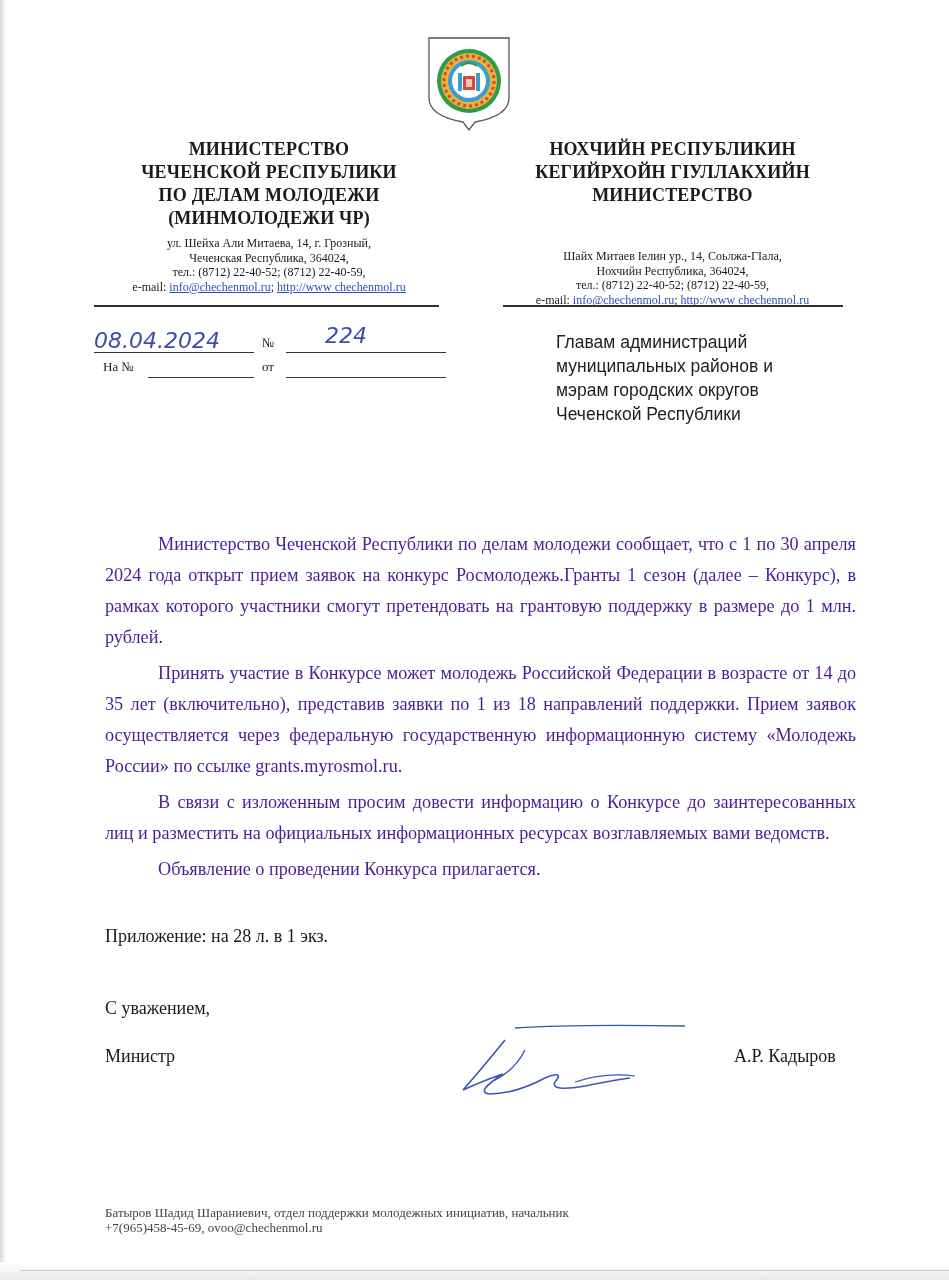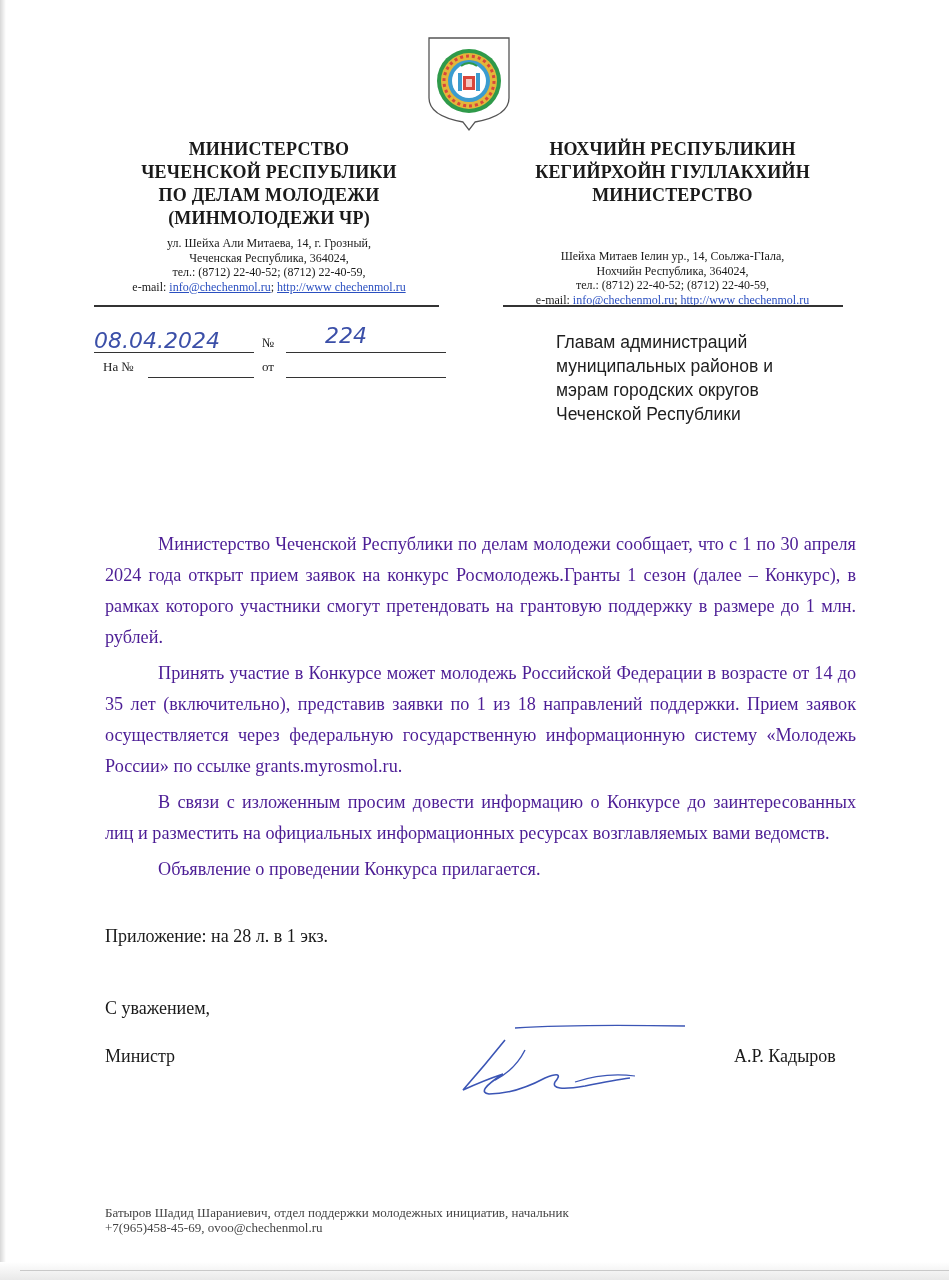--- a/index.html
+++ b/index.html
@@ -79,21 +79,21 @@
 </div>
 <div class="abs hdr-rule rule-left"></div>
 
 <div class="abs hdr-right">
   <div class="hdr-title">
     <div>НОХЧИЙН РЕСПУБЛИКИН</div>
     <div>КЕГИЙРХОЙН ГIУЛЛАКХИЙН</div>
     <div>МИНИСТЕРСТВО</div>
   </div>
   <div class="hdr-addr">
-    <div>Шейха Митаев Iелин ур., 14, Соьлжа-ГIала,</div>
+    <div>Шайх Митаев Iелин ур., 14, Соьлжа-ГIала,</div>
     <div>Нохчийн Республика, 364024,</div>
     <div>тел.: (8712) 22-40-52; (8712) 22-40-59,</div>
     <div><span>e-mail: </span><span class="link">info@chechenmol.ru</span><span>; </span><span class="link">http://www chechenmol.ru</span></div>
   </div>
 </div>
 <div class="abs hdr-rule rule-right"></div>
 
 <div class="abs hand date-val">08.04.2024</div>
 <div class="abs reg-line" style="left:94px; top:352px; width:160px;"></div>
 <div class="abs lbl" style="left:262px; top:335px;">№</div>

